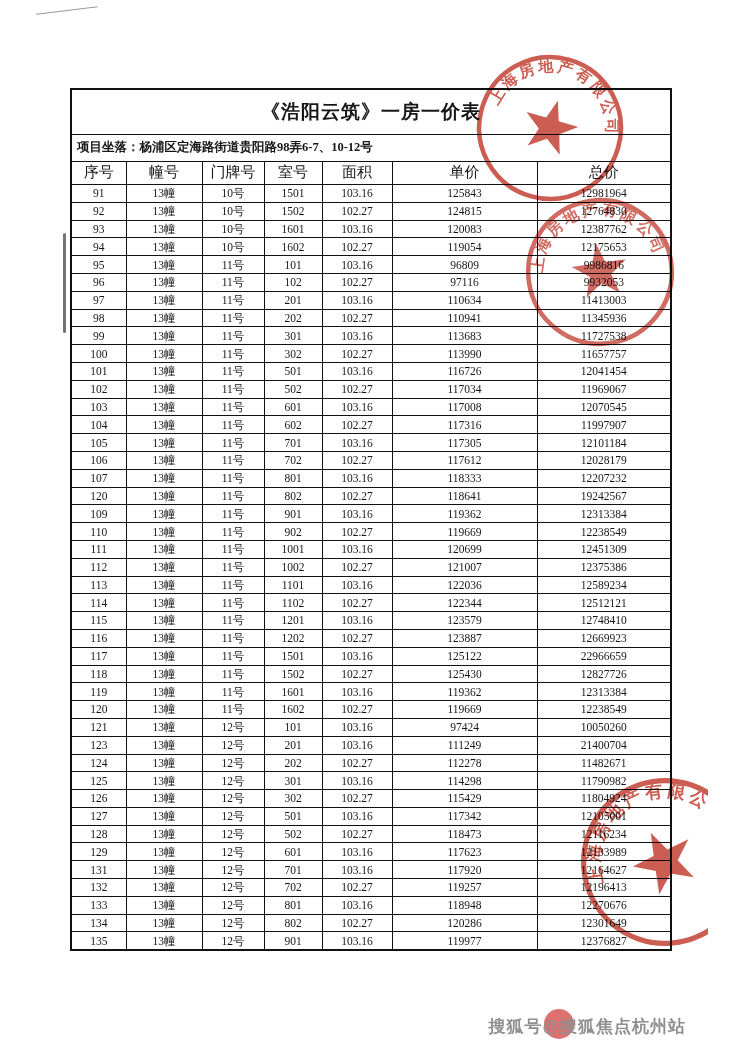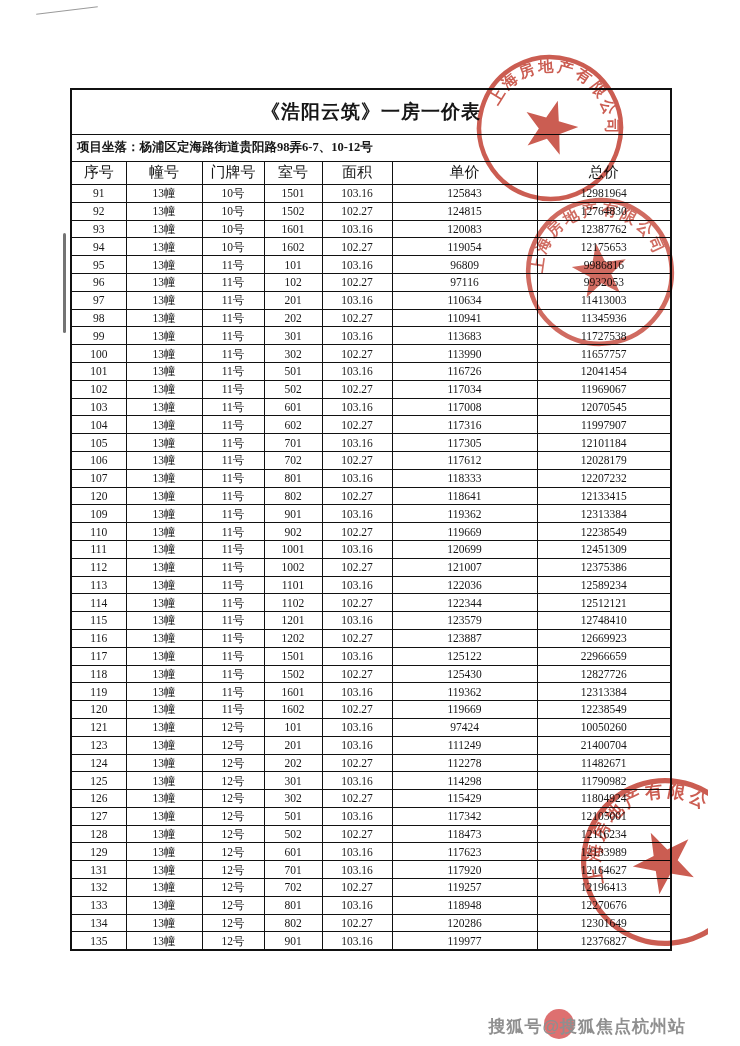--- a/index.html
+++ b/index.html
@@ -303,21 +303,21 @@
           <td>118333</td>
           <td>12207232</td>
         </tr>
         <tr>
           <td>120</td>
           <td>13幢</td>
           <td>11号</td>
           <td>802</td>
           <td>102.27</td>
           <td>118641</td>
-          <td>12133415</td>
+          <td>19242567</td>
         </tr>
         <tr>
           <td>109</td>
           <td>13幢</td>
           <td>11号</td>
           <td>901</td>
           <td>103.16</td>
           <td>119362</td>
           <td>12313384</td>
         </tr>

